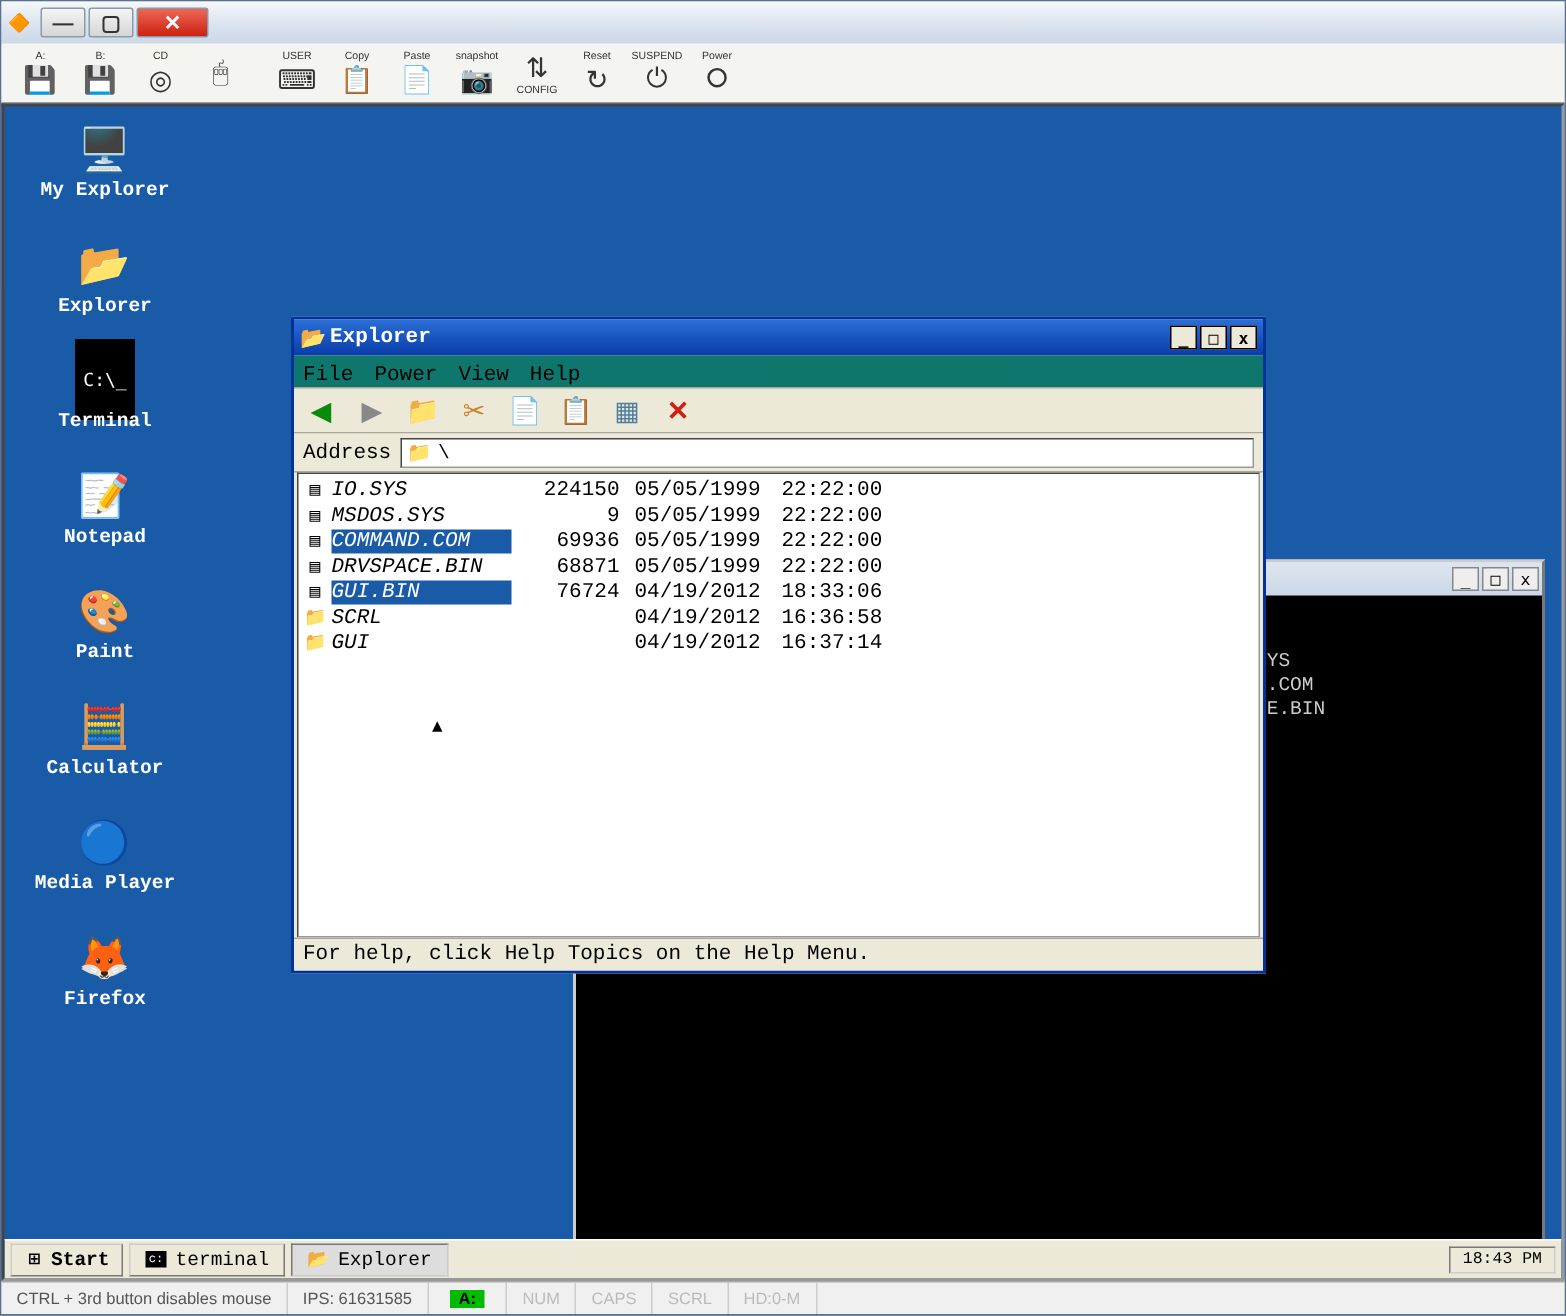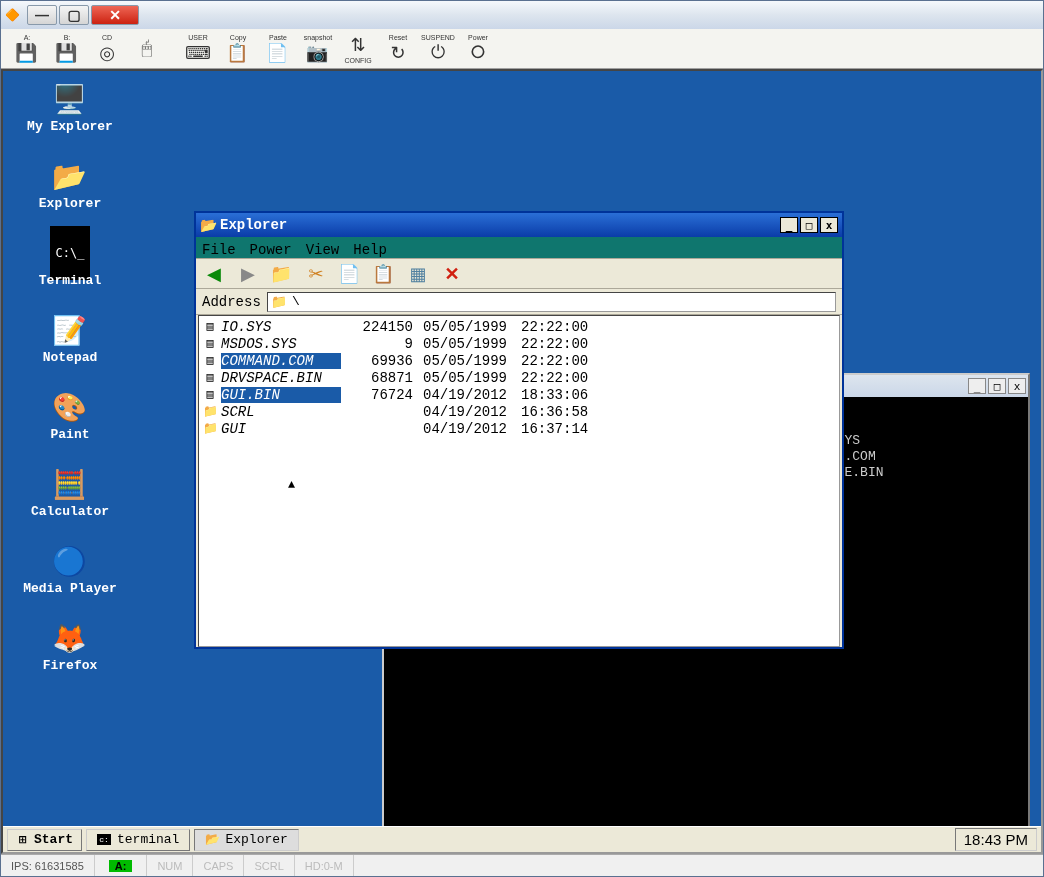--- a/index.html
+++ b/index.html
@@ -96,21 +96,21 @@
 
 .cursor-ptr { position:absolute; left:285px; top:404px; font-size:14px; color:#000; pointer-events:none;}
 
 
 .taskbar { position:absolute; left:0; bottom:22px; width:100%; height:26px; background:#ece9d8; border-top:1px solid #fff; display:flex; align-items:center; padding:2px 4px; gap:4px;}
 .start-btn { height:22px; padding:0 8px; border:1px outset #ccc; background:#ece9d8; font-family:"Courier New",monospace; font-weight:bold; font-size:13px; display:flex; align-items:center; gap:4px;}
 .start-btn .flag{width:14px;height:14px;display:inline-flex;align-items:center;justify-content:center;}
 .task-btn { height:22px; padding:0 10px; border:1px outset #ccc; background:#ece9d8; font-family:"Courier New",monospace; font-size:13px; display:flex; align-items:center; gap:6px;}
 .task-btn.active { border-style:inset; background:#ddd;}
 .task-btn .ic{width:14px;height:14px;display:inline-flex;align-items:center;justify-content:center;font-size:12px;}
-.clock{ margin-left:auto; border:1px inset #ccc; padding:2px 8px; font-family:Liberation Sans, sans-serif; font-size:15px;}
+.clock{ margin-left:auto; border:1px inset #ccc; padding:2px 8px; font-family:Liberation Mono, monospace; font-size:11px;}
 
 
 .bot-status { height:22px; background:#f0f0f0; border-top:1px solid #aaa; display:flex; align-items:center; font-size:11px; color:#555;}
 .bot-status .seg { padding:0 10px; border-right:1px solid #ccc; height:100%; display:flex; align-items:center;}
 .bot-status .drive { background:#0b0; color:#000; font-weight:bold; padding:0 6px; margin:0 4px;}
 .bot-status .dim{color:#bbb;}
 </style>
 </head>
 <body>
 
@@ -266,20 +266,21 @@
       </div>
       <div class="expl-list" id="file-list">
           <div class="fl-row"><span class="fl-ic">▤</span><span class="fl-name name">IO.SYS</span><span class="fl-size">224150</span><span class="fl-date">05/05/1999</span><span class="fl-time">22:22:00</span></div>
           <div class="fl-row"><span class="fl-ic">▤</span><span class="fl-name name">MSDOS.SYS</span><span class="fl-size">9</span><span class="fl-date">05/05/1999</span><span class="fl-time">22:22:00</span></div>
           <div class="fl-row sel"><span class="fl-ic">▤</span><span class="fl-name name">COMMAND.COM</span><span class="fl-size">69936</span><span class="fl-date">05/05/1999</span><span class="fl-time">22:22:00</span></div>
           <div class="fl-row"><span class="fl-ic">▤</span><span class="fl-name name">DRVSPACE.BIN</span><span class="fl-size">68871</span><span class="fl-date">05/05/1999</span><span class="fl-time">22:22:00</span></div>
           <div class="fl-row sel"><span class="fl-ic">▤</span><span class="fl-name name">GUI.BIN</span><span class="fl-size">76724</span><span class="fl-date">04/19/2012</span><span class="fl-time">18:33:06</span></div>
           <div class="fl-row"><span class="fl-ic">📁</span><span class="fl-name name">SCRL</span><span class="fl-size"></span><span class="fl-date">04/19/2012</span><span class="fl-time">16:36:58</span></div>
           <div class="fl-row"><span class="fl-ic">📁</span><span class="fl-name name">GUI</span><span class="fl-size"></span><span class="fl-date">04/19/2012</span><span class="fl-time">16:37:14</span></div>
         </div>
+      <div class="expl-status">For help, click Help Topics on the Help Menu.</div>
     </div>
 
     <div class="cursor-ptr">▴</div>
 
     <div class="taskbar" style="bottom:0;">
       <div class="start-btn">
           <span class="flag">⊞</span>
           <span>Start</span>
         </div>
       <div class="task-btn">
@@ -290,20 +291,21 @@
         </div>
       <div class="task-btn active">
           <span class="ic">📂</span>
           <span>Explorer</span>
         </div>
       <div class="clock">18:43 PM</div>
     </div>
   </div>
 
   <div class="bot-status">
+    <div class="seg">CTRL + 3rd button disables mouse</div>
     <div class="seg">IPS: 61631585</div>
     <div class="seg">
         <span class="drive">A:</span>
       </div>
     <div class="seg dim">NUM</div>
     <div class="seg dim">CAPS</div>
     <div class="seg dim">SCRL</div>
     <div class="seg dim">HD:0-M</div>
   </div>
 </div>

